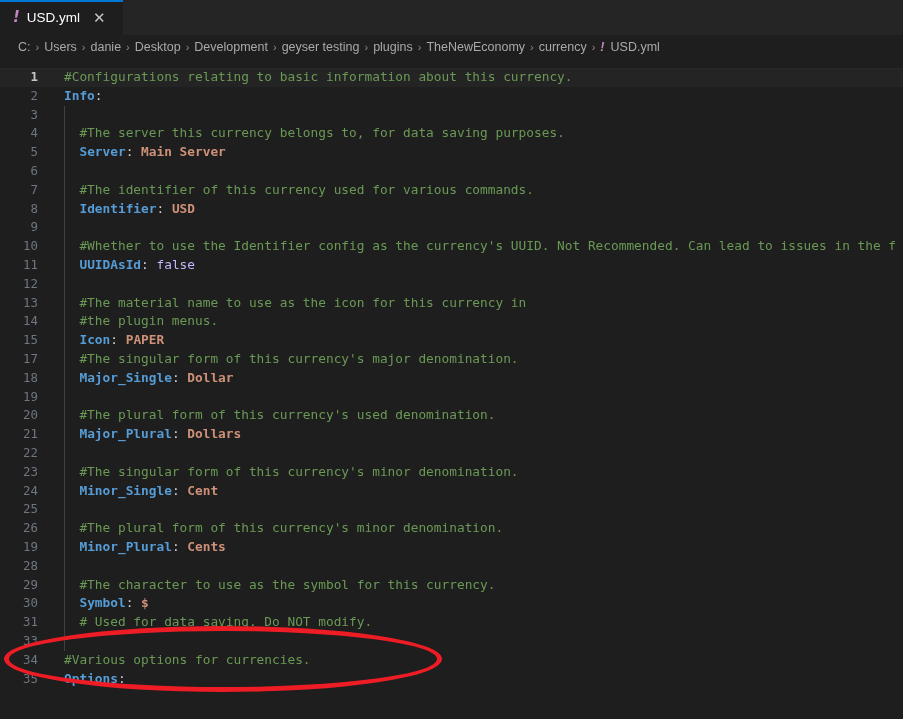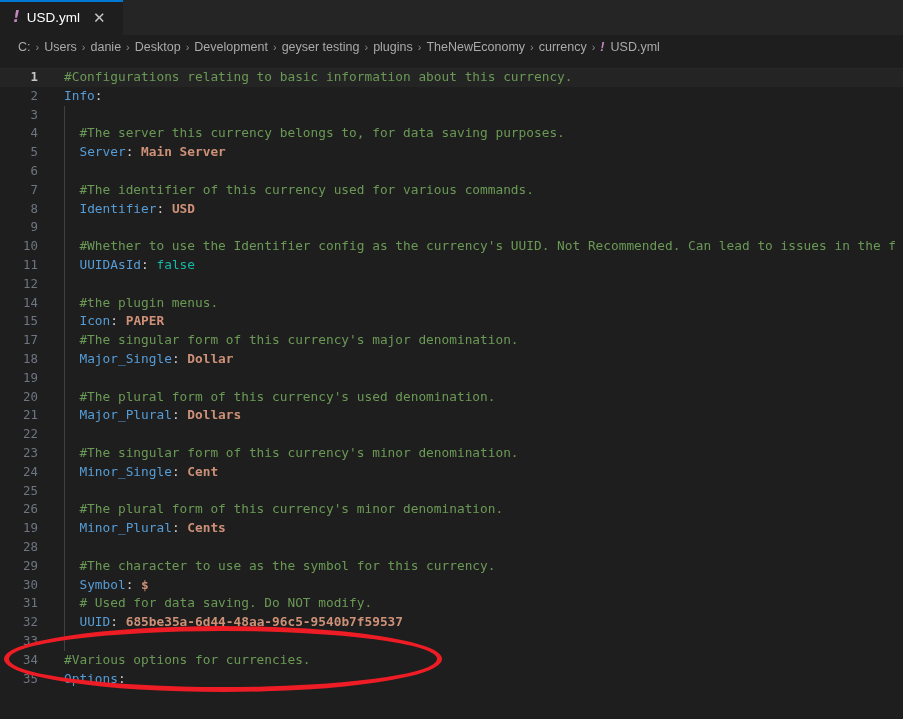--- a/index.html
+++ b/index.html
@@ -162,24 +162,24 @@
     position: absolute;
     left: 64px;
     top: 0;
     width: 1px;
     height: 18.8px;
     background: #404040;
   }
 
   
   .c  { color: #6a9955; }  
-  .k  { color: #569cd6; }  
+  .k  { color: #569cd6; font-weight: bold; }  
   .p  { color: #d4d4d4; }  
   .s  { color: #ce9178; font-weight: bold; }  
-  .b  { color: #14b8a6; }  
+  .b  { color: #c4b5fd; }  
 
   
   .annotation {
     position: absolute;
     left: 4px;
     top: 626px;
     width: 438px;
     height: 66px;
     border: 5px solid #ee1c25;
     border-radius: 50%;
@@ -232,38 +232,38 @@
       <div class="line"><span class="guide"></span><span class="ln">3</span><span class="code"></span></div>
       <div class="line"><span class="guide"></span><span class="ln">4</span><span class="code"><span class="c">  #The server this currency belongs to, for data saving purposes.</span></span></div>
       <div class="line"><span class="guide"></span><span class="ln">5</span><span class="code"><span class="p">  </span><span class="k">Server</span><span class="p">: </span><span class="s">Main Server</span></span></div>
       <div class="line"><span class="guide"></span><span class="ln">6</span><span class="code"></span></div>
       <div class="line"><span class="guide"></span><span class="ln">7</span><span class="code"><span class="c">  #The identifier of this currency used for various commands.</span></span></div>
       <div class="line"><span class="guide"></span><span class="ln">8</span><span class="code"><span class="p">  </span><span class="k">Identifier</span><span class="p">: </span><span class="s">USD</span></span></div>
       <div class="line"><span class="guide"></span><span class="ln">9</span><span class="code"></span></div>
       <div class="line"><span class="guide"></span><span class="ln">10</span><span class="code"><span class="c">  #Whether to use the Identifier config as the currency's UUID. Not Recommended. Can lead to issues in the f</span></span></div>
       <div class="line"><span class="guide"></span><span class="ln">11</span><span class="code"><span class="p">  </span><span class="k">UUIDAsId</span><span class="p">: </span><span class="b">false</span></span></div>
       <div class="line"><span class="guide"></span><span class="ln">12</span><span class="code"></span></div>
+      <div class="line"><span class="guide"></span><span class="ln">13</span><span class="code"><span class="c">  #The material name to use as the icon for this currency in</span></span></div>
       <div class="line"><span class="guide"></span><span class="ln">14</span><span class="code"><span class="c">  #the plugin menus.</span></span></div>
       <div class="line"><span class="guide"></span><span class="ln">15</span><span class="code"><span class="p">  </span><span class="k">Icon</span><span class="p">: </span><span class="s">PAPER</span></span></div>
       <div class="line"><span class="guide"></span><span class="ln">17</span><span class="code"><span class="c">  #The singular form of this currency's major denomination.</span></span></div>
       <div class="line"><span class="guide"></span><span class="ln">18</span><span class="code"><span class="p">  </span><span class="k">Major_Single</span><span class="p">: </span><span class="s">Dollar</span></span></div>
       <div class="line"><span class="guide"></span><span class="ln">19</span><span class="code"></span></div>
       <div class="line"><span class="guide"></span><span class="ln">20</span><span class="code"><span class="c">  #The plural form of this currency's used denomination.</span></span></div>
       <div class="line"><span class="guide"></span><span class="ln">21</span><span class="code"><span class="p">  </span><span class="k">Major_Plural</span><span class="p">: </span><span class="s">Dollars</span></span></div>
       <div class="line"><span class="guide"></span><span class="ln">22</span><span class="code"></span></div>
       <div class="line"><span class="guide"></span><span class="ln">23</span><span class="code"><span class="c">  #The singular form of this currency's minor denomination.</span></span></div>
       <div class="line"><span class="guide"></span><span class="ln">24</span><span class="code"><span class="p">  </span><span class="k">Minor_Single</span><span class="p">: </span><span class="s">Cent</span></span></div>
       <div class="line"><span class="guide"></span><span class="ln">25</span><span class="code"></span></div>
       <div class="line"><span class="guide"></span><span class="ln">26</span><span class="code"><span class="c">  #The plural form of this currency's minor denomination.</span></span></div>
       <div class="line"><span class="guide"></span><span class="ln">19</span><span class="code"><span class="p">  </span><span class="k">Minor_Plural</span><span class="p">: </span><span class="s">Cents</span></span></div>
       <div class="line"><span class="guide"></span><span class="ln">28</span><span class="code"></span></div>
       <div class="line"><span class="guide"></span><span class="ln">29</span><span class="code"><span class="c">  #The character to use as the symbol for this currency.</span></span></div>
       <div class="line"><span class="guide"></span><span class="ln">30</span><span class="code"><span class="p">  </span><span class="k">Symbol</span><span class="p">: </span><span class="s">$</span></span></div>
       <div class="line"><span class="guide"></span><span class="ln">31</span><span class="code"><span class="c">  # Used for data saving. Do NOT modify.</span></span></div>
-      <div class="line"><span class="guide"></span><span class="ln">32</span><span class="code"><span class="p">  </span><span class="k">UUID</span><span class="p">: </span><span class="s">685be35a-6d44-48aa-96c5-9540b7f59537</span></span></div>
       <div class="line"><span class="guide"></span><span class="ln">33</span><span class="code"></span></div>
       <div class="line"><span class="ln">34</span><span class="code"><span class="c">#Various options for currencies.</span></span></div>
       <div class="line"><span class="ln">35</span><span class="code"><span class="k">Options</span><span class="p">:</span></span></div>
     </div>
 
   <div class="annotation"></div>
 
 </div>
 
 </body></html>

